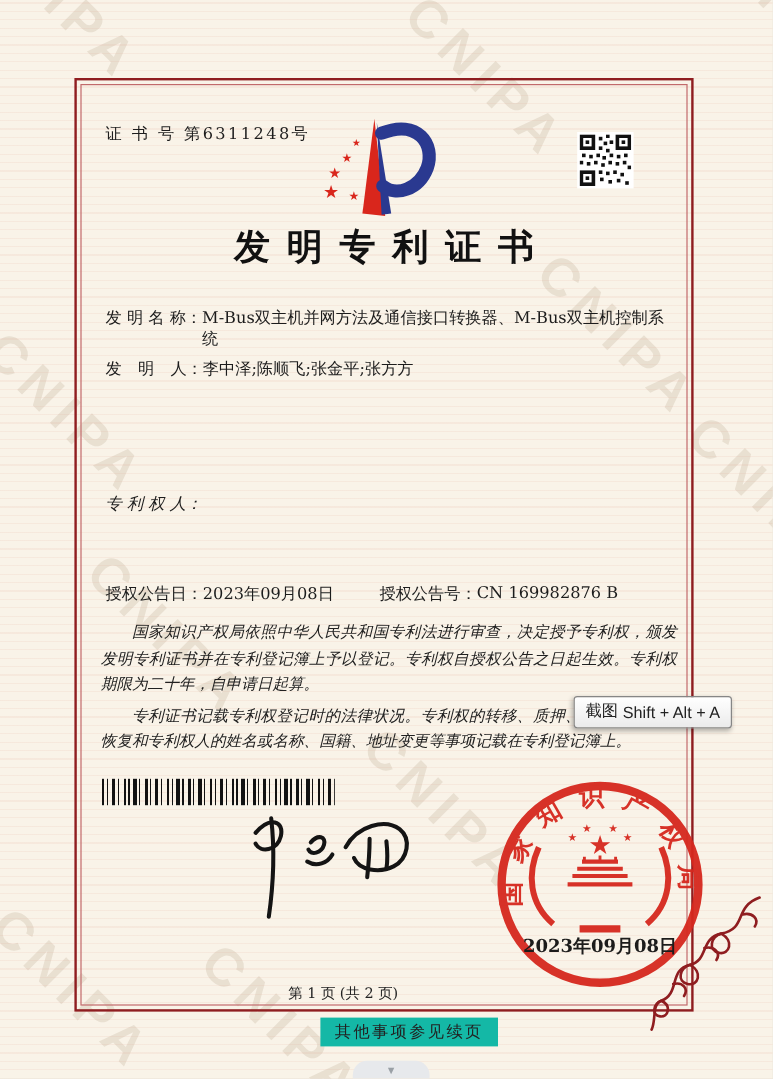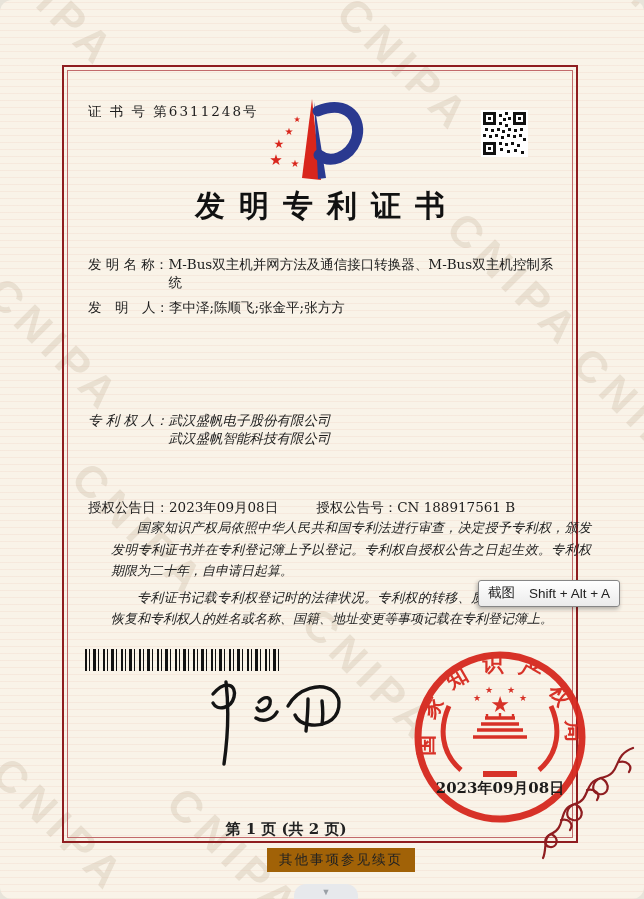--- a/index.html
+++ b/index.html
@@ -1,21 +1,20 @@
 <!DOCTYPE html>
 <html><head>
 <meta charset="utf-8">
 <style>
   * { margin:0; padding:0; box-sizing:border-box; }
   html,body { background:#e8e4da; }
   .page {
     position:relative; width:644px; height:899px; margin:0 auto;
     background:#f9f3e8; overflow:hidden;
     font-family:"DejaVu Serif","Liberation Serif",serif;
-    border-radius:12px;
   }
   
   .waves {
     position:absolute; inset:0; z-index:2; pointer-events:none;
     background:repeating-linear-gradient(0deg, rgba(224,158,138,0.12) 0 1px, transparent 1px 7px);
   }
   
   .wm {
     position:absolute; z-index:1; font-family:"Liberation Sans",sans-serif;
     font-weight:bold; font-size:44px; letter-spacing:7px;
@@ -31,53 +30,53 @@
   .qr { position:absolute; left:481px; top:110px; width:47px; height:47px; z-index:4; background:#fff; padding:2px; }
   .title {
     position:absolute; left:62px; top:186px; width:516px; z-index:4;
     text-align:center; font-size:30px; font-weight:bold; letter-spacing:14px;
     text-indent:14px; color:#111;
   }
   .row { position:absolute; left:88px; width:478px; z-index:4; display:flex; align-items:flex-start; font-size:13.5px; color:#1c1c1c; }
   .lab { white-space:pre; flex:0 0 auto; }
   .val { white-space:pre-line; }
   .row.r0{top:256px} .row.r1{top:299px} .row.r2{top:341px} .row.r3{top:375px}
-  .row.r4{top:411px; line-height:18px;font-style:italic;} .row.r5{top:452px} .row.r6{top:499px}
+  .row.r4{top:411px; line-height:18px;font-style:italic;} .row.r5{top:452px} .row.r6{top:486px}
   .pair2 { display:flex; margin-left:38px; }
-  .paras { position:absolute; left:84px; top:517px; width:480px; z-index:4;margin-left:27px; }
+  .paras { position:absolute; left:84px; top:517px; width:480px; z-index:4; }
   .paras p {
     font-size:13px; font-style:italic; line-height:21.5px; color:#212121;
     text-indent:2em; text-align:justify; margin-bottom:5px;
   }
   .barcode {
     position:absolute; left:85px; top:649px; width:194px; height:22px; z-index:4;
     background:repeating-linear-gradient(90deg,
       #121212 0 2px, transparent 2px 4px,
       #121212 4px 5px, transparent 5px 8px,
       #121212 8px 11px, transparent 11px 13px,
       #121212 13px 14px, transparent 14px 18px);
   }
   .signer { position:absolute; left:88px; top:695px; z-index:4; font-family:"Liberation Sans",sans-serif; font-size:14.5px; color:#1a1a1a; }
   .signer div { margin-bottom:9px; }
   .signature { position:absolute; left:185px; top:672px; width:165px; height:100px; z-index:4; }
   .seal { position:absolute; left:411px; top:648px; width:178px; height:178px; z-index:5; opacity:0.95; }
-  .page-info { position:absolute; left:62px; top:820px; width:448px; z-index:4; text-align:center; font-size:15px; color:#222;font-weight:bold; }
+  .page-info { position:absolute; left:62px; top:820px; width:448px; z-index:4; text-align:center; font-size:12px; color:#222; }
   .flourish { position:absolute; left:541px; top:744px; width:100px; height:118px; z-index:6; }
   .foot-note {
     position:absolute; left:322px; top:848px; transform:translateX(-55px); z-index:6;
-    background:#a16207; padding:3px 12px; font-size:13.5px; letter-spacing:2px; color:#222;font-family:Liberation Serif, serif;
+    background:#14b8a6; padding:3px 12px; font-size:13.5px; letter-spacing:2px; color:#222;font-family:Liberation Serif, serif;
   }
   .scroll-tab {
     position:absolute; left:294px; top:884px; width:64px; height:15px; z-index:7;
     background:#e7e9ec; border-radius:12px 12px 0 0; display:flex; align-items:center; justify-content:center;
     color:#9aa0a6; font-size:9px; font-family:"Liberation Sans",sans-serif; cursor:pointer;
   }
   .tooltip {
     position:absolute; left:478px; top:580px; z-index:9;
-    display:flex; align-items:center; gap:14px; padding:3px 9px 4px 9px;
+    display:flex; align-items:center; gap:4px; padding:3px 9px 4px 9px;
     background:linear-gradient(#ffffff,#ebebeb); border:1px solid #868686; border-radius:3px;
     box-shadow:-1px 2px 4px rgba(0,0,0,0.3);
     font-family:"Liberation Sans",sans-serif; font-size:13.5px; color:#222; white-space:nowrap;
   }
 </style>
 </head>
 <body>
 
 <div class="page">
 
@@ -163,29 +162,27 @@
   <div class="row r0">
     <span class="lab">发 明 名 称：</span>
     <span class="val">M-Bus双主机并网方法及通信接口转换器、M-Bus双主机控制系统</span>
   </div>
   <div class="row r1">
     <span class="lab">发　明　人：</span>
     <span class="val">李中泽;陈顺飞;张金平;张方方</span>
   </div>
   <div class="row r4">
     <span class="lab">专 利 权 人：</span>
-    <span class="val">武汉盛帆电子股份有限公司
-武汉盛帆智能科技有限公司</span>
   </div>
   <div class="row r6">
     <span class="lab">授权公告日：</span>
     <span class="val">2023年09月08日</span>
     <span class="pair2">
       <span class="lab">授权公告号：</span>
-      <span class="val">CN 188917561 B</span>
+      <span class="val">CN 169982876 B</span>
     </span>
   </div>
 
   <div class="paras">
     <p>国家知识产权局依照中华人民共和国专利法进行审查，决定授予专利权，颁发发明专利证书并在专利登记簿上予以登记。专利权自授权公告之日起生效。专利权期限为二十年，自申请日起算。</p>
     <p>专利证书记载专利权登记时的法律状况。专利权的转移、质押、无效、终止、恢复和专利权人的姓名或名称、国籍、地址变更等事项记载在专利登记簿上。</p>
   </div>
 
   <div class="tooltip">
     <span>截图</span>

